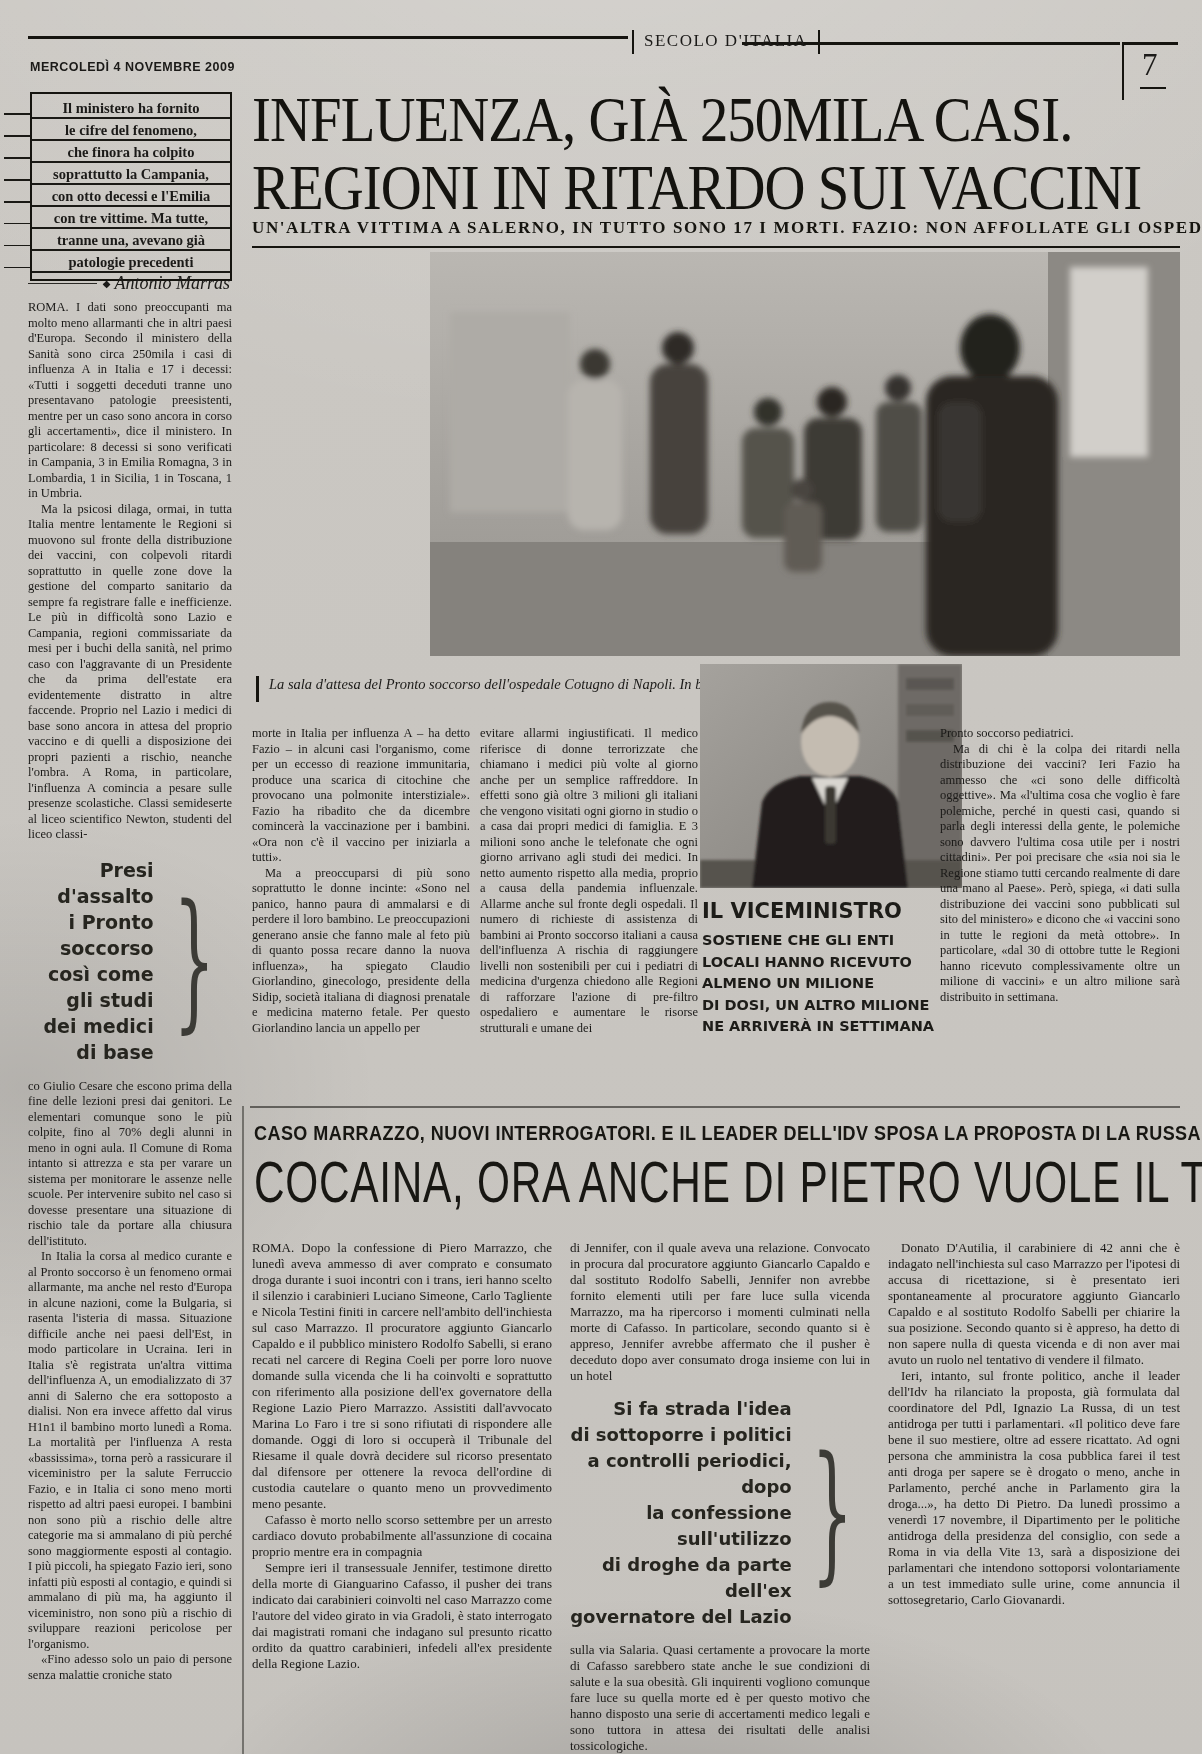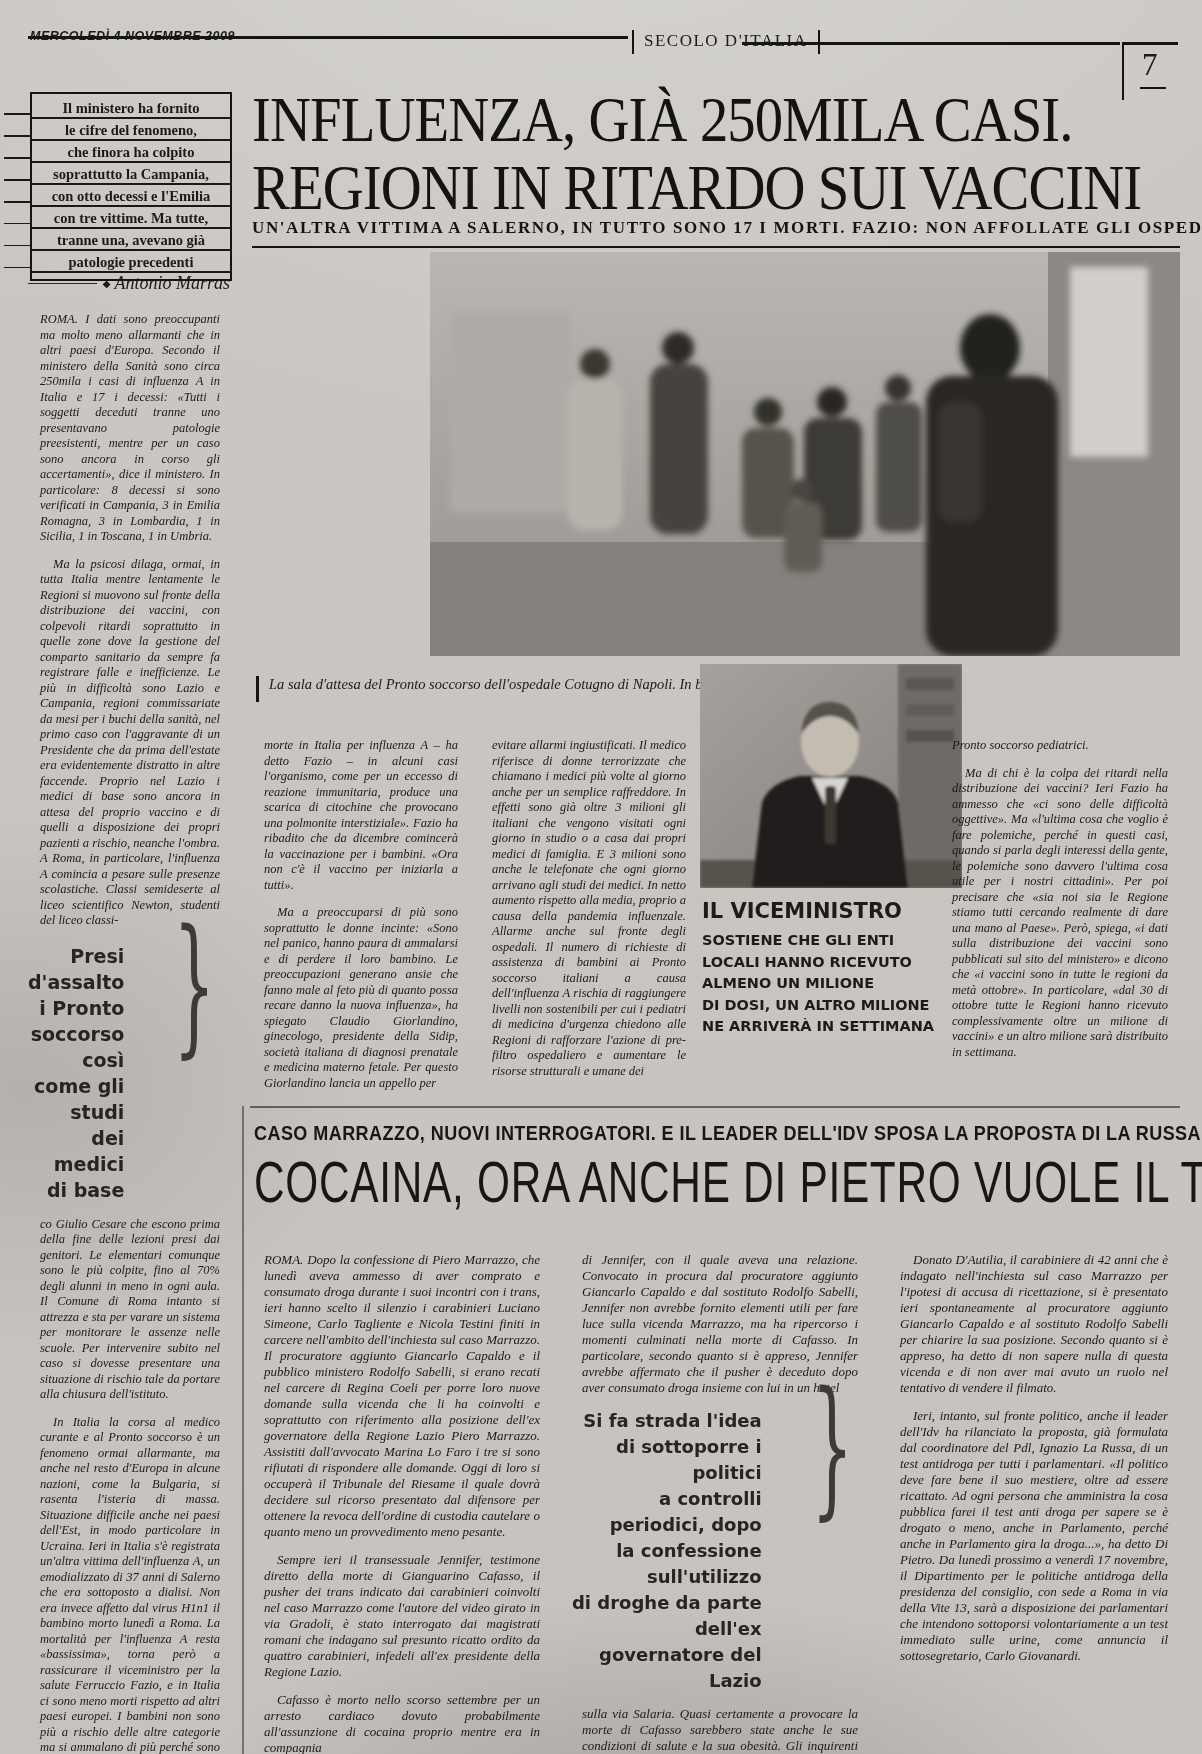--- a/index.html
+++ b/index.html
@@ -29,25 +29,25 @@
   .summary-stubs{background-image:repeating-linear-gradient(to bottom, #1a1915 0 1.5px, transparent 1.5px 22px);}
   
   .hl{font-size:63px;line-height:64px;letter-spacing:-1px;transform:scaleX(.9);transform-origin:left;white-space:nowrap;font-weight:400;color:#14130f;}
   .subhead{font-weight:bold;font-size:17px;letter-spacing:1.6px;white-space:nowrap;color:#15140f;}
   .byline-row{display:flex;align-items:center;width:202px;}
   .byline-row .line{flex:1;height:1.5px;background:#2a2925;}
   .byline-diamond{font-size:10px;margin:0 4px 0 6px;}
   .byline-name{font-style:italic;font-size:18px;}
   
   .bodycol{overflow:hidden;}
-  .bodycol p{margin:12px;font-size:12.5px;line-height:15.5px;text-align:justify;text-indent:13px;hyphens:auto;font-style:italic;-webkit-hyphens:auto;}
+  .bodycol p{margin:0;font-size:12.5px;line-height:15.5px;text-align:justify;text-indent:13px;hyphens:auto;-webkit-hyphens:auto;}
   .bodycol p.noindent{text-indent:0;}
   .a2col p{font-size:13px;line-height:16px;}
   
-  .pq{display:flex;font-family:"DejaVu Sans",sans-serif;font-weight:bold;color:#26251f;gap:30px;}
+  .pq{display:flex;align-items:center;font-family:"DejaVu Sans",sans-serif;font-weight:bold;color:#26251f;}
   .pq .txt{flex:1;text-align:right;font-size:19px;line-height:26px;white-space:pre-line;}
   .pq .brace{font-family:"DejaVu Serif",serif;font-weight:400;font-size:120px;transform:scaleX(.55) scaleY(1.25);color:#3c3b36;margin-left:2px;line-height:1;}
   .pq2 .txt{font-size:18px;line-height:26px;}
   .vice{font-family:"DejaVu Sans",sans-serif;font-weight:bold;color:#1d1c18;}
   .vice .t{font-size:21px;line-height:26px;margin-bottom:6px;}
   .vice .b{font-size:14.5px;line-height:21.5px;white-space:pre-line;}
   
   .caption{display:flex;align-items:flex-start;font-style:italic;font-size:14.5px;}
   .caption .bar{width:3px;height:26px;background:#15140f;margin-right:10px;flex:none;}
   
@@ -57,21 +57,21 @@
   .thin-v{background:rgba(20,19,15,.45);}
   svg{display:block;}
 </style>
 </head>
 <body>
 
 <div class="page">
 
   <div class="abs rule" style="left:28px;top:36px;width:600px;height:3px;"></div>
   <div class="abs rule" style="left:742px;top:42px;width:378px;height:3px;"></div>
-  <div class="abs date" style="left:30px;top:29px;font-style:italic;">MERCOLEDÌ 4 NOVEMBRE 2009</div>
+  <div class="abs date" style="left:30px;top:60px;">MERCOLEDÌ 4 NOVEMBRE 2009</div>
   <div class="abs masthead" style="left:632px;top:30px;">SECOLO D'ITALIA</div>
   <div class="abs pagenum-box" style="left:1122px;top:42px;">
     <span class="pagenum">7</span>
   </div>
 
   <div class="abs summary-stubs" style="left:4px;top:113px;width:26px;height:160px;"></div>
   <div class="abs summary-box" style="left:30px;top:92px;">Il ministero ha fornito
 le cifre del fenomeno,
 che finora ha colpito
 soprattutto la Campania,
@@ -205,22 +205,22 @@
   </div>
 
   <div class="abs thin-h" style="left:250px;top:1106px;width:930px;height:1.5px;"></div>
   <div class="abs thin-v" style="left:242px;top:1106px;width:1.5px;height:648px;"></div>
 
   <div class="abs kicker" style="left:254px;top:1122px;">CASO MARRAZZO, NUOVI INTERROGATORI. E IL LEADER DELL'IDV SPOSA LA PROPOSTA DI LA RUSSA</div>
   <div class="abs hl2" style="left:254px;top:1152px;">COCAINA, ORA ANCHE DI PIETRO VUOLE IL TEST</div>
 
   <div class="abs bodycol a2col" style="left:252px;top:1240px;width:300px;height:514px;">
     <p class="noindent">ROMA. Dopo la confessione di Piero Marrazzo, che lunedì aveva ammesso di aver comprato e consumato droga durante i suoi incontri con i trans, ieri hanno scelto il silenzio i carabinieri Luciano Simeone, Carlo Tagliente e Nicola Testini finiti in carcere nell'ambito dell'inchiesta sul caso Marrazzo. Il procuratore aggiunto Giancarlo Capaldo e il pubblico ministero Rodolfo Sabelli, si erano recati nel carcere di Regina Coeli per porre loro nuove domande sulla vicenda che li ha coinvolti e soprattutto con riferimento alla posizione dell'ex governatore della Regione Lazio Piero Marrazzo. Assistiti dall'avvocato Marina Lo Faro i tre si sono rifiutati di rispondere alle domande. Oggi di loro si occuperà il Tribunale del Riesame il quale dovrà decidere sul ricorso presentato dal difensore per ottenere la revoca dell'ordine di custodia cautelare o quanto meno un provvedimento meno pesante.</p>
+    <p>Cafasso è morto nello scorso settembre per un arresto cardiaco dovuto probabilmente all'assunzione di cocaina proprio mentre era in compagnia</p>
     <p>Sempre ieri il transessuale Jennifer, testimone diretto della morte di Gianguarino Cafasso, il pusher dei trans indicato dai carabinieri coinvolti nel caso Marrazzo come l'autore del video girato in via Gradoli, è stato interrogato dai magistrati romani che indagano sul presunto ricatto ordito da quattro carabinieri, infedeli all'ex presidente della Regione Lazio.</p>
-    <p>Cafasso è morto nello scorso settembre per un arresto cardiaco dovuto probabilmente all'assunzione di cocaina proprio mentre era in compagnia</p>
   </div>
 
   <div class="abs bodycol a2col" style="left:570px;top:1240px;width:300px;height:514px;">
     <p class="noindent">di Jennifer, con il quale aveva una relazione. Convocato in procura dal procuratore aggiunto Giancarlo Capaldo e dal sostituto Rodolfo Sabelli, Jennifer non avrebbe fornito elementi utili per fare luce sulla vicenda Marrazzo, ma ha ripercorso i momenti culminati nella morte di Cafasso. In particolare, secondo quanto si è appreso, Jennifer avrebbe affermato che il pusher è deceduto dopo aver consumato droga insieme con lui in un hotel</p>
     <div class="pq pq2" style="margin:12px 0;">
       <span class="txt">Si fa strada l'idea
 di sottoporre i politici
 a controlli periodici, dopo
 la confessione sull'utilizzo
 di droghe da parte dell'ex

